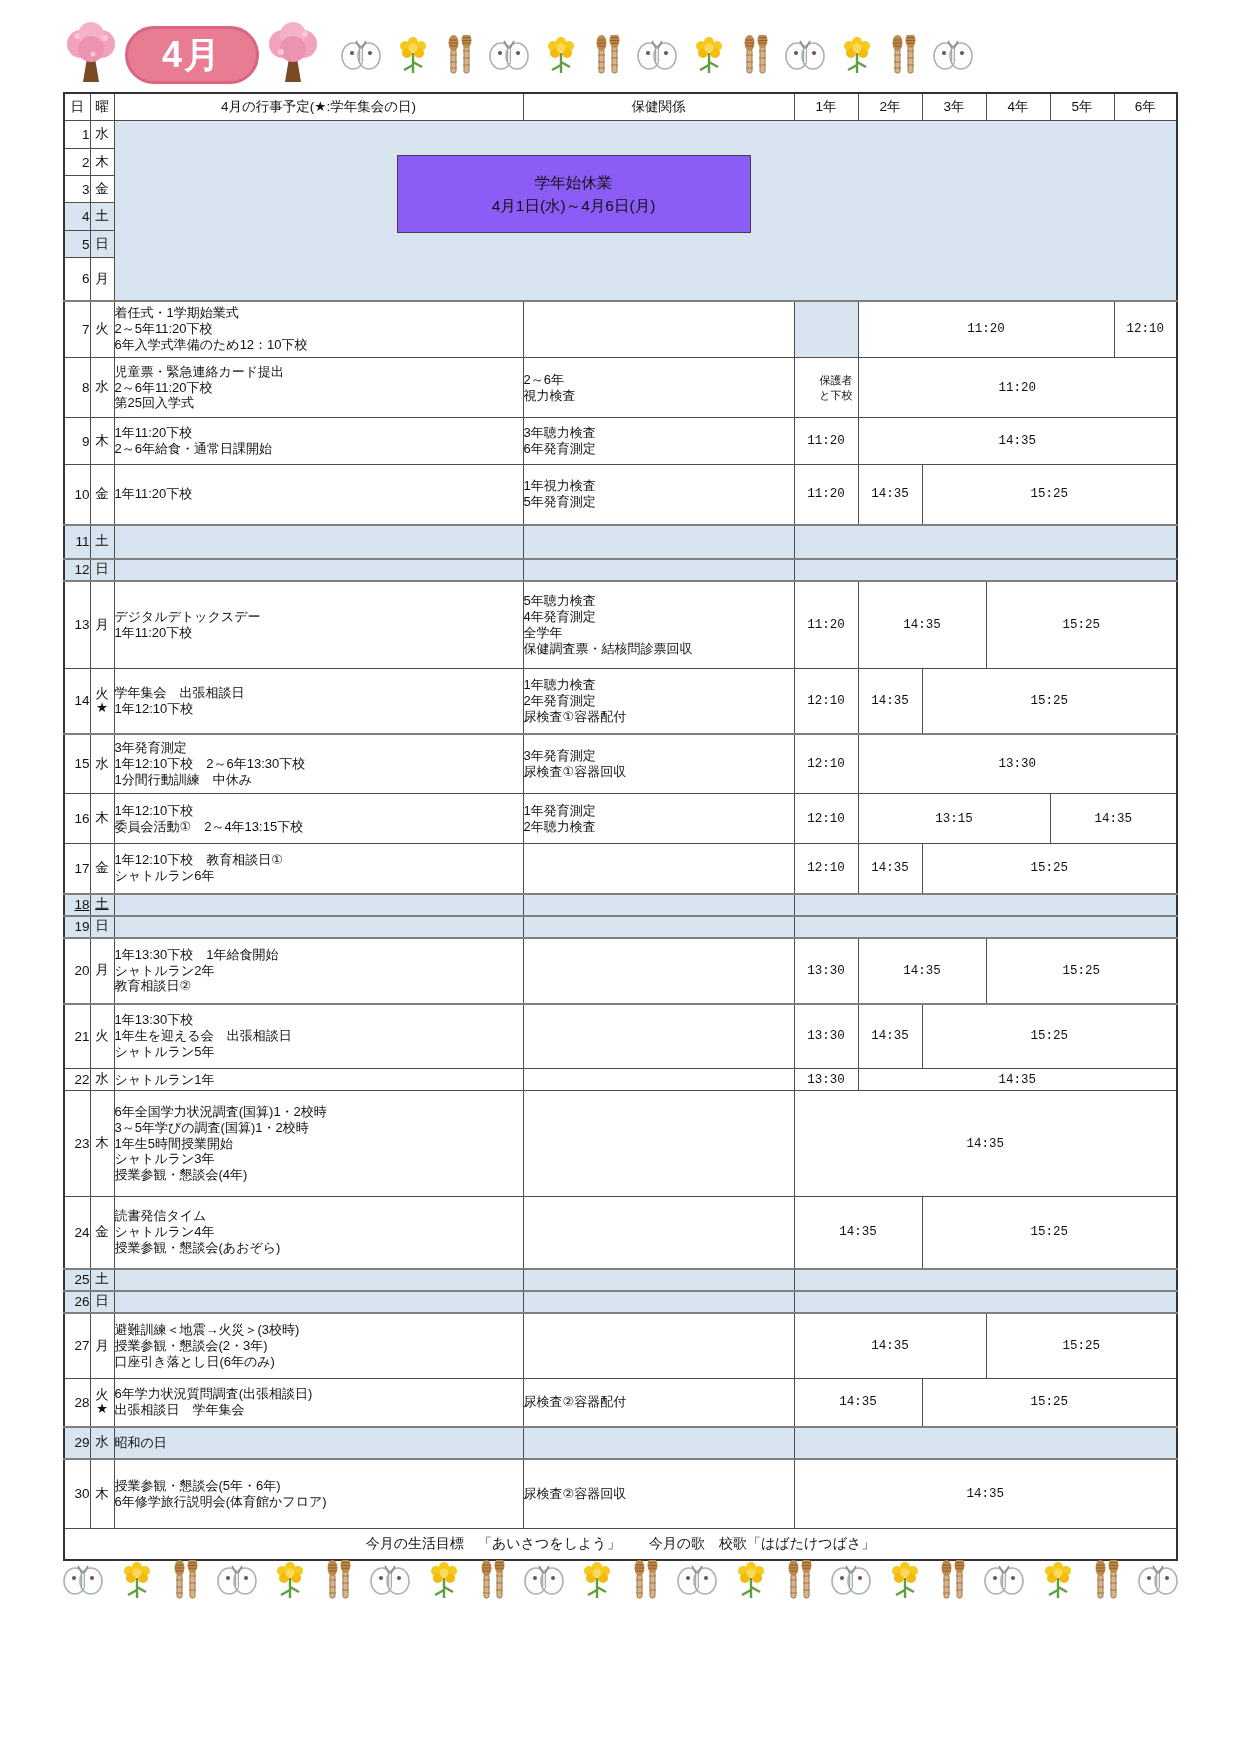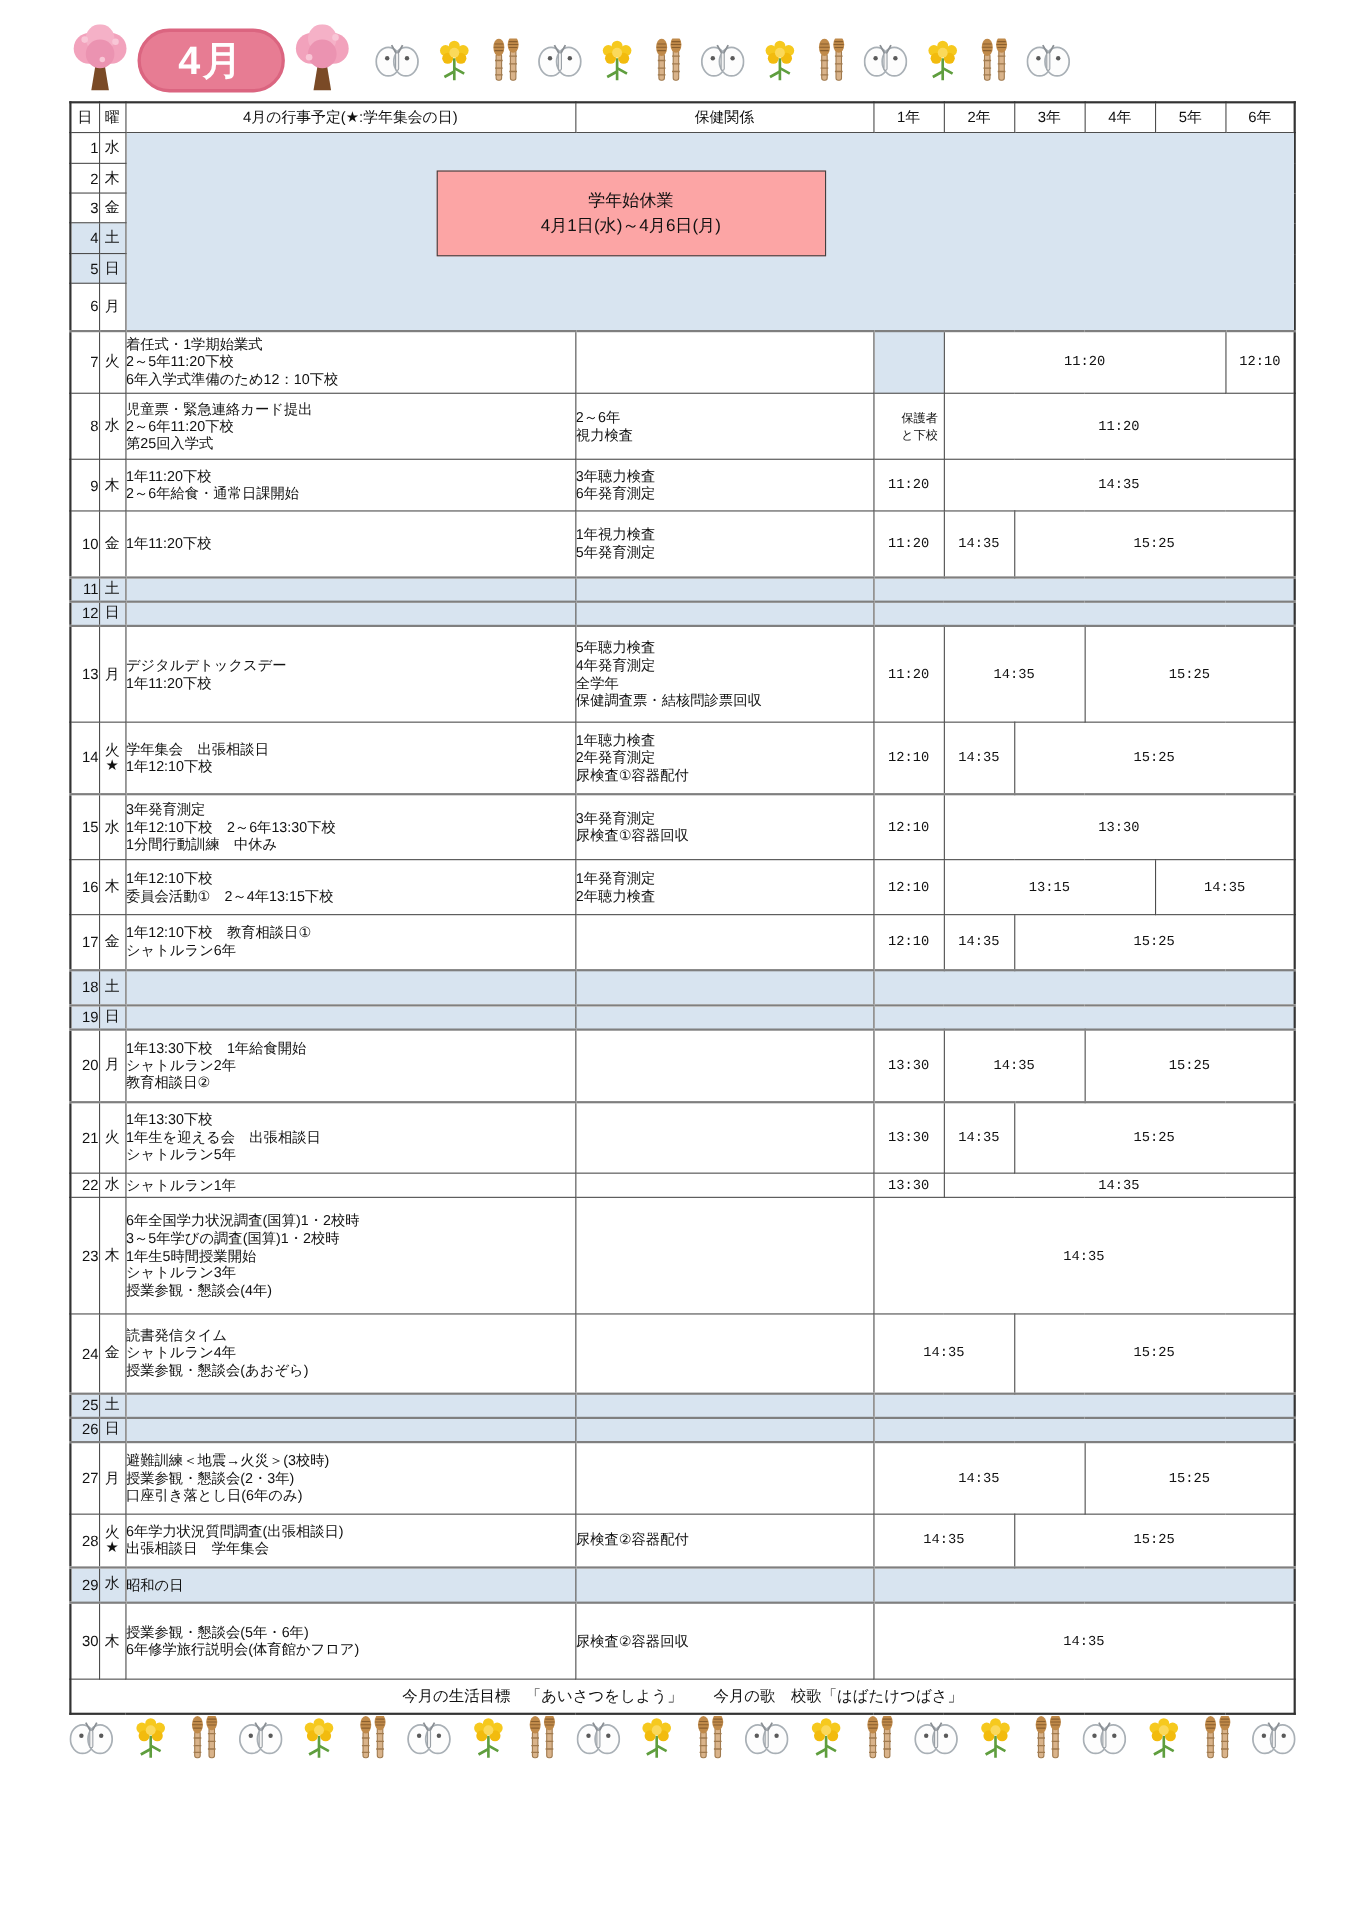--- a/index.html
+++ b/index.html
@@ -24,21 +24,21 @@
   th{font-weight:normal;font-size:13.5px;text-align:center;height:26px;background:#fff;}
   td.day{font-size:13.5px;text-align:right;padding-right:3px;}
   td.wd{font-size:13.5px;text-align:center;line-height:1.05;}
   td.ev{font-size:13px;text-align:left;padding:2px 3px 2px 4px;line-height:1.22;}
   td.hl{font-size:13px;text-align:left;padding:2px 3px 2px 4px;line-height:1.22;}
   td.tm{font-size:12.5px;text-align:center;font-family:Liberation Mono, monospace;}
   td.blue{background:#d8e4f0;}
   tr.w td{border-top:2px solid #7f7f7f;border-bottom:2px solid #7f7f7f;}
   tr.tt td{border-top:2px solid #7f7f7f;}
   td.rel{position:relative;}
-  .notice-box{position:absolute;left:282px;top:34px;width:352px;height:76px;background:#fca5a5;border:1px solid #404040;
+  .notice-box{position:absolute;left:282px;top:34px;width:352px;height:76px;background:#8b5cf6;border:1px solid #404040;
               display:flex;flex-direction:column;align-items:center;justify-content:center;gap:7px;
               font-size:15.5px;line-height:1;}
   td.foot{font-size:14px;text-align:center;height:30px;}
   .pre{white-space:pre-line;}
 </style>
 </head>
 <body>
 
 <div class="page">
 
@@ -325,21 +325,21 @@
             <div>1年11:20下校</div>
           </td>
           <td class="hl">
             <div>1年視力検査</div>
             <div>5年発育測定</div>
           </td>
           <td class="tm" colspan="1">11:20</td>
           <td class="tm" colspan="1">14:35</td>
           <td class="tm" colspan="4">15:25</td>
         </tr>
-        <tr class="w" style="height: 22px;">
+        <tr class="w" style="height: 34px;">
           <td class="day blue">11</td>
           <td class="wd blue">土</td>
           <td class="ev blue"></td>
           <td class="hl blue"></td>
           <td class="blue" colspan="6"></td>
         </tr>
         <tr class="w" style="height: 22px;">
           <td class="day blue">12</td>
           <td class="wd blue">日</td>
           <td class="ev blue"></td>
@@ -417,21 +417,21 @@
           <td class="wd">金</td>
           <td class="ev">
             <div>1年12:10下校　教育相談日①</div>
             <div>シャトルラン6年</div>
           </td>
           <td class="hl"></td>
           <td class="tm" colspan="1">12:10</td>
           <td class="tm" colspan="1">14:35</td>
           <td class="tm" colspan="4">15:25</td>
         </tr>
-        <tr class="w" style="height: 32px;">
+        <tr class="w" style="height: 22px; text-decoration: underline;">
           <td class="day blue">18</td>
           <td class="wd blue">土</td>
           <td class="ev blue"></td>
           <td class="hl blue"></td>
           <td class="blue" colspan="6"></td>
         </tr>
         <tr class="w" style="height: 22px;">
           <td class="day blue">19</td>
           <td class="wd blue">日</td>
           <td class="ev blue"></td>

